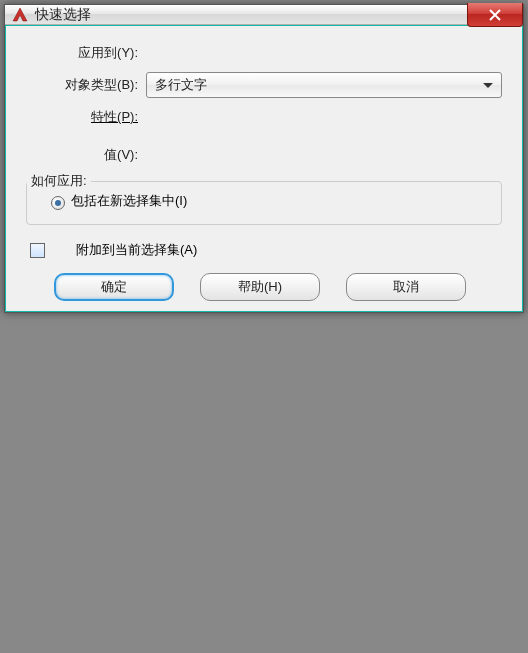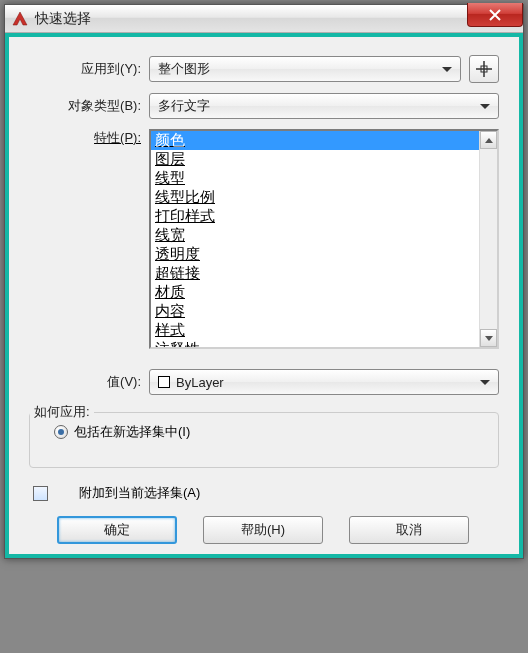--- a/index.html
+++ b/index.html
@@ -12,21 +12,21 @@
     overflow: hidden;
   }
   .dialog {
     width: 520px;
     margin: 4px;
     background: #f0f0f0;
     border: 1px solid #555;
     box-shadow: 0 0 8px rgba(0,0,0,0.5);
   }
   .titlebar {
-    height: 28px;
+    height: 20px;
     background: linear-gradient(to bottom, #ffffff 0%, #e8e8e8 45%, #d8d8d8 50%, #e4e4e4 100%);
     border-bottom: 1px solid #b0b0b0;
     display: flex;
     align-items: center;
     padding: 0 0 0 6px;
     position: relative;
   }
   .titlebar .app-icon {
     width: 18px; height: 18px;
     margin-right: 6px;
@@ -46,21 +46,21 @@
     display: flex;
     align-items: center;
     justify-content: center;
     color: #fff;
     font-size: 14px;
     font-weight: bold;
     text-shadow: 0 0 2px #600;
   }
   .body {
     background: #f0f0f0;
-    border: 4px solid #14b8a6;
+    border: 1px solid #14b8a6;
     padding: 18px 20px 10px 20px;
   }
   .form-row {
     display: flex;
     align-items: center;
     margin-bottom: 10px;
   }
   .form-label {
     width: 120px;
     text-align: right;
@@ -153,35 +153,35 @@
   
   .swatch {
     width: 12px; height: 12px;
     border: 1px solid #000;
     margin-right: 6px;
     background: #fff;
   }
   
   .apply-section {
     margin-top: 17px;
-    padding: 4px 4px 20px 4px;
+    padding: 4px 4px 8px 4px;
     border: 1px solid #ccc;
     border-radius: 4px;
     position: relative;
   }
   .apply-section .legend {
     position: absolute;
     top: -10px; left: 0px;
     background: #f0f0f0;
     padding: 0 4px;
     color: #222;
   }
   .radio-row {
     display: flex;
-    align-items: center;
+    align-items: flex-end;
     padding: 6px 0 6px 20px;
   }
   .radio {
     width: 14px; height: 14px;
     border: 1px solid #666;
     border-radius: 50%;
     margin-right: 6px;
     display: inline-flex;
     align-items: center;
     justify-content: center;
@@ -206,21 +206,21 @@
   
   .button-row {
     display: flex;
     gap: 26px;
     justify-content: flex-start;
     padding-left: 28px;
   }
   .btn {
     width: 120px; height: 28px;
     border: 1px solid #888;
-    border-radius: 3px;
+    border-radius: 10px;
     background: linear-gradient(to bottom, #fff, #e4e4e4);
     display: flex; align-items: center; justify-content: center;
     color: #222;
   }
   .btn.default {
     border: 2px solid #3397db;
     box-shadow: 0 0 3px #6ab6e8 inset;
   }
 </style>
 </head>
@@ -238,77 +238,40 @@
       <svg width="12" height="12" viewBox="0 0 12 12">
           <path d="M1 1 L11 11 M11 1 L1 11" stroke="#fff" stroke-width="2"></path>
         </svg>
     </div>
   </div>
 
   <div class="body">
 
     <div class="form-row">
       <div class="form-label">应用到(Y):</div>
-      <div class="combo-wrap">
-        <div class="combo">
-          <span class="combo-value">整个图形</span>
-        </div>
-        <div class="icon-btn">
-          <svg width="16" height="16" viewBox="0 0 16 16">
-            <path d="M8 0 V16 M0 8 H16" stroke="#333" stroke-width="1.5"></path>
-            <rect x="5" y="5" width="6" height="6" fill="none" stroke="#333" stroke-width="1"></rect>
-          </svg>
-        </div>
-      </div>
     </div>
 
     <div class="form-row">
       <div class="form-label">对象类型(B):</div>
       <div class="combo-wrap">
         <div class="combo">
           <span class="combo-value">多行文字</span>
         </div>
       </div>
     </div>
 
     <div class="form-row listbox-row">
       <div class="form-label">特性(P):</div>
-      <div class="listbox-wrap">
-        <div class="listbox">
-          <div class="listbox-item selected">颜色</div>
-          <div class="listbox-item">图层</div>
-          <div class="listbox-item">线型</div>
-          <div class="listbox-item">线型比例</div>
-          <div class="listbox-item">打印样式</div>
-          <div class="listbox-item">线宽</div>
-          <div class="listbox-item">透明度</div>
-          <div class="listbox-item">超链接</div>
-          <div class="listbox-item">材质</div>
-          <div class="listbox-item">内容</div>
-          <div class="listbox-item">样式</div>
-          <div class="listbox-item">注释性</div>
-        </div>
-        <div class="scrollbar">
-          <div class="sb-up"></div>
-          <div class="sb-down"></div>
-        </div>
-      </div>
     </div>
 
     <div class="form-row">
     </div>
 
     <div class="form-row">
       <div class="form-label">值(V):</div>
-      <div class="combo-wrap">
-        <div class="combo">
-          <span class="swatch"></span>
-          <span class="combo-value">ByLayer</span>
-        </div>
-      </div>
     </div>
 
     <div class="apply-section">
       <div class="legend">如何应用:</div>
       <div class="radio-row">
         <span class="radio checked"></span>
         <span>包括在新选择集中(I)</span>
       </div>
     </div>
 

